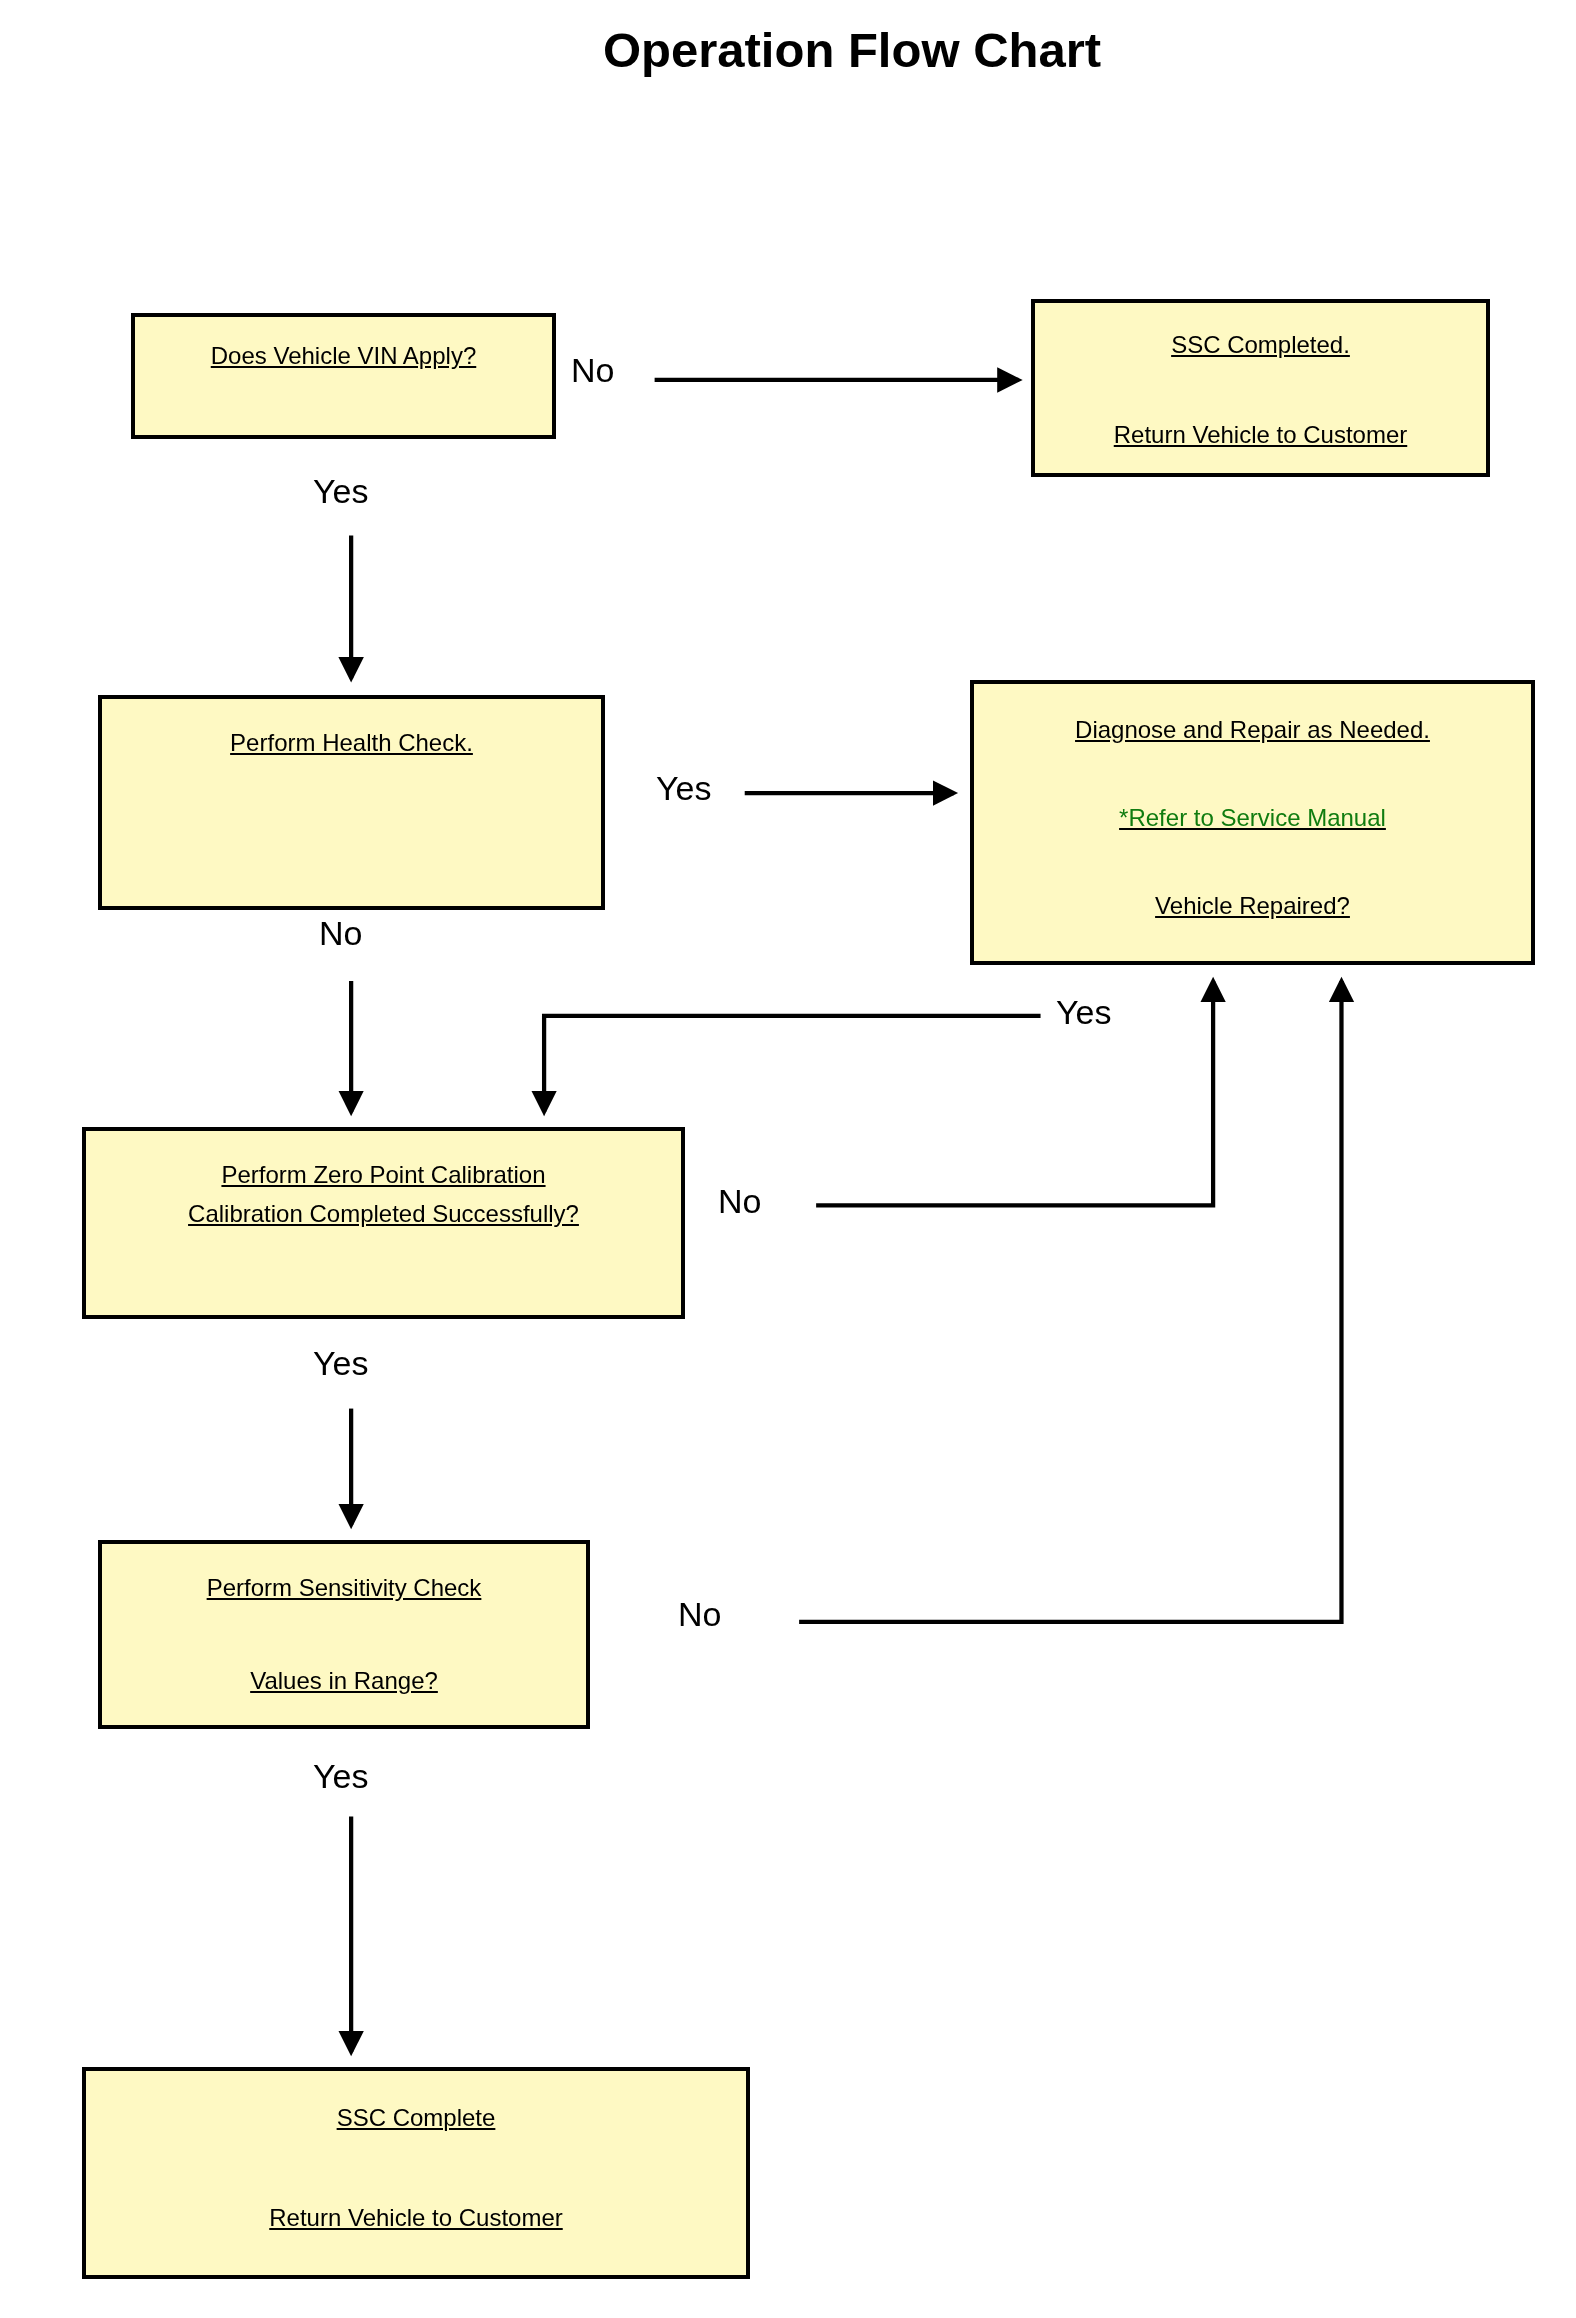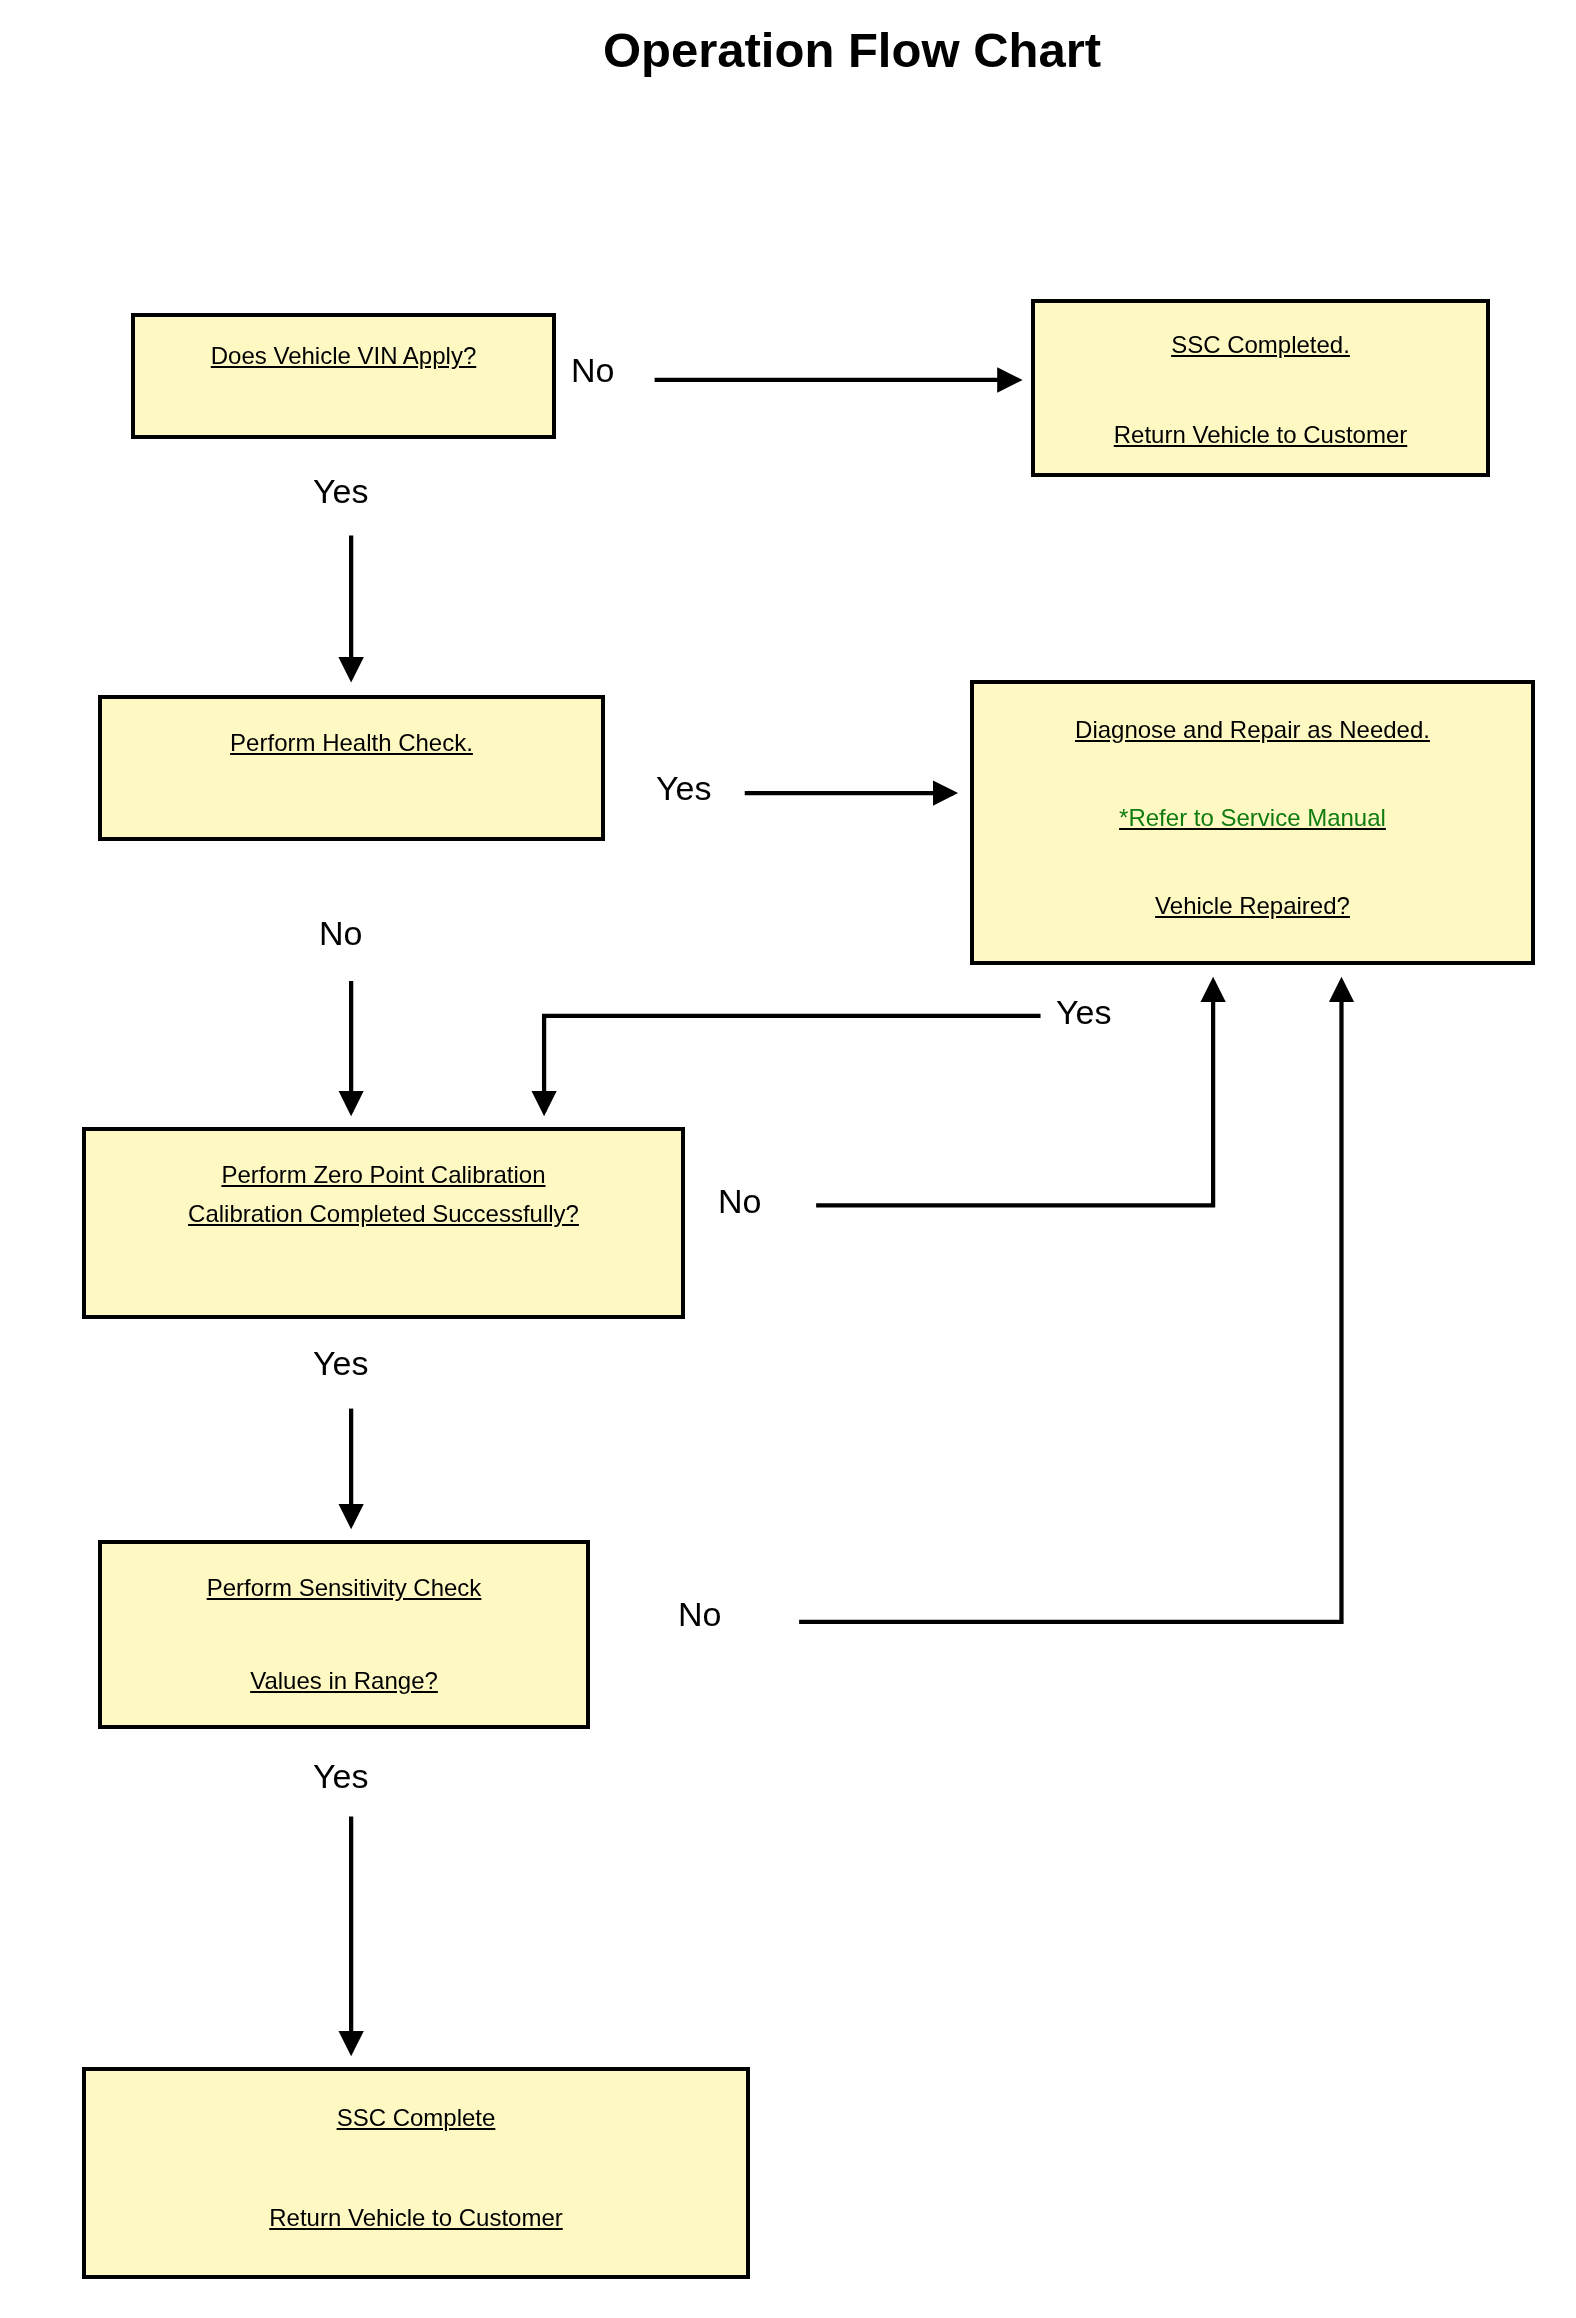--- a/index.html
+++ b/index.html
@@ -37,21 +37,21 @@
     text-decoration: underline;
   }
   .node span { display: block; white-space: nowrap; }
   .label {
     position: absolute;
     font-size: 34px;
     line-height: 37px;
   }
   #node-vin            { left: 131px;  top: 313px;  width: 425px; height: 126px; padding-top: 18.7px; }
   #node-ssc-completed  { left: 1031px; top: 299px;  width: 459px; height: 178px; padding-top: 22px; gap: 51px; }
-  #node-health         { left: 98px;  top: 695px;  width: 507px; height: 146px; padding-top: 24px; gap: 54px; }
+  #node-health         { left: 98px;  top: 695px;  width: 507px; height: 215px; padding-top: 24px; gap: 54px; }
   #node-diagnose       { left: 970px; top: 680px;  width: 565px; height: 285px; padding-top: 25.5px; gap: 49px; }
   #node-zero-point     { left: 82px;   top: 1127px; width: 603px; height: 192px; padding-top: 24px; }
   #node-sensitivity    { left: 98px;  top: 1540px; width: 492px; height: 189px; padding-top: 24px; gap: 54px; }
   #node-ssc-complete   { left: 82px;   top: 2067px; width: 668px; height: 212px; padding-top: 27px; gap: 61px; }
   #label-vin-no          { left: 571px;  top: 352px; }
   #label-vin-yes         { left: 313px;  top: 473px; }
   #label-health-yes      { left: 656px;  top: 770px; }
   #label-health-no       { left: 319px;  top: 915px; }
   #label-repaired-yes    { left: 1056px; top: 994px; }
   #label-calibration-no  { left: 718px;  top: 1183px; }

